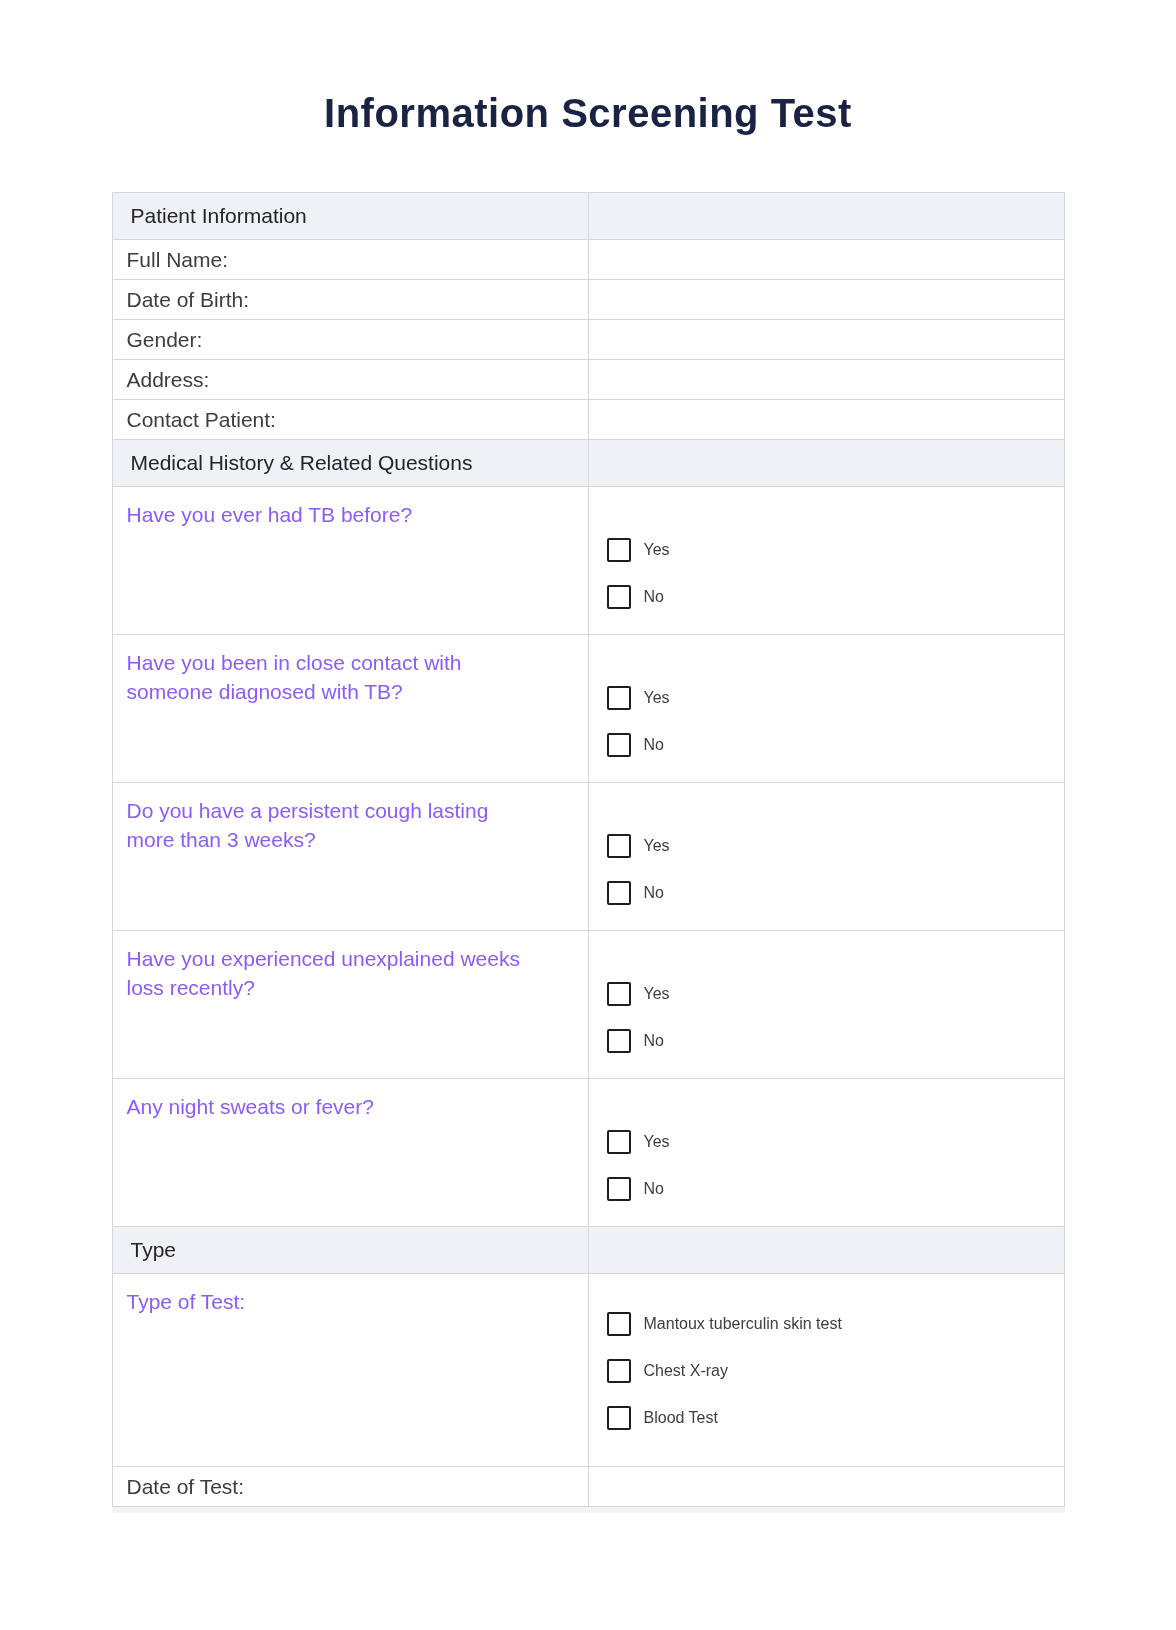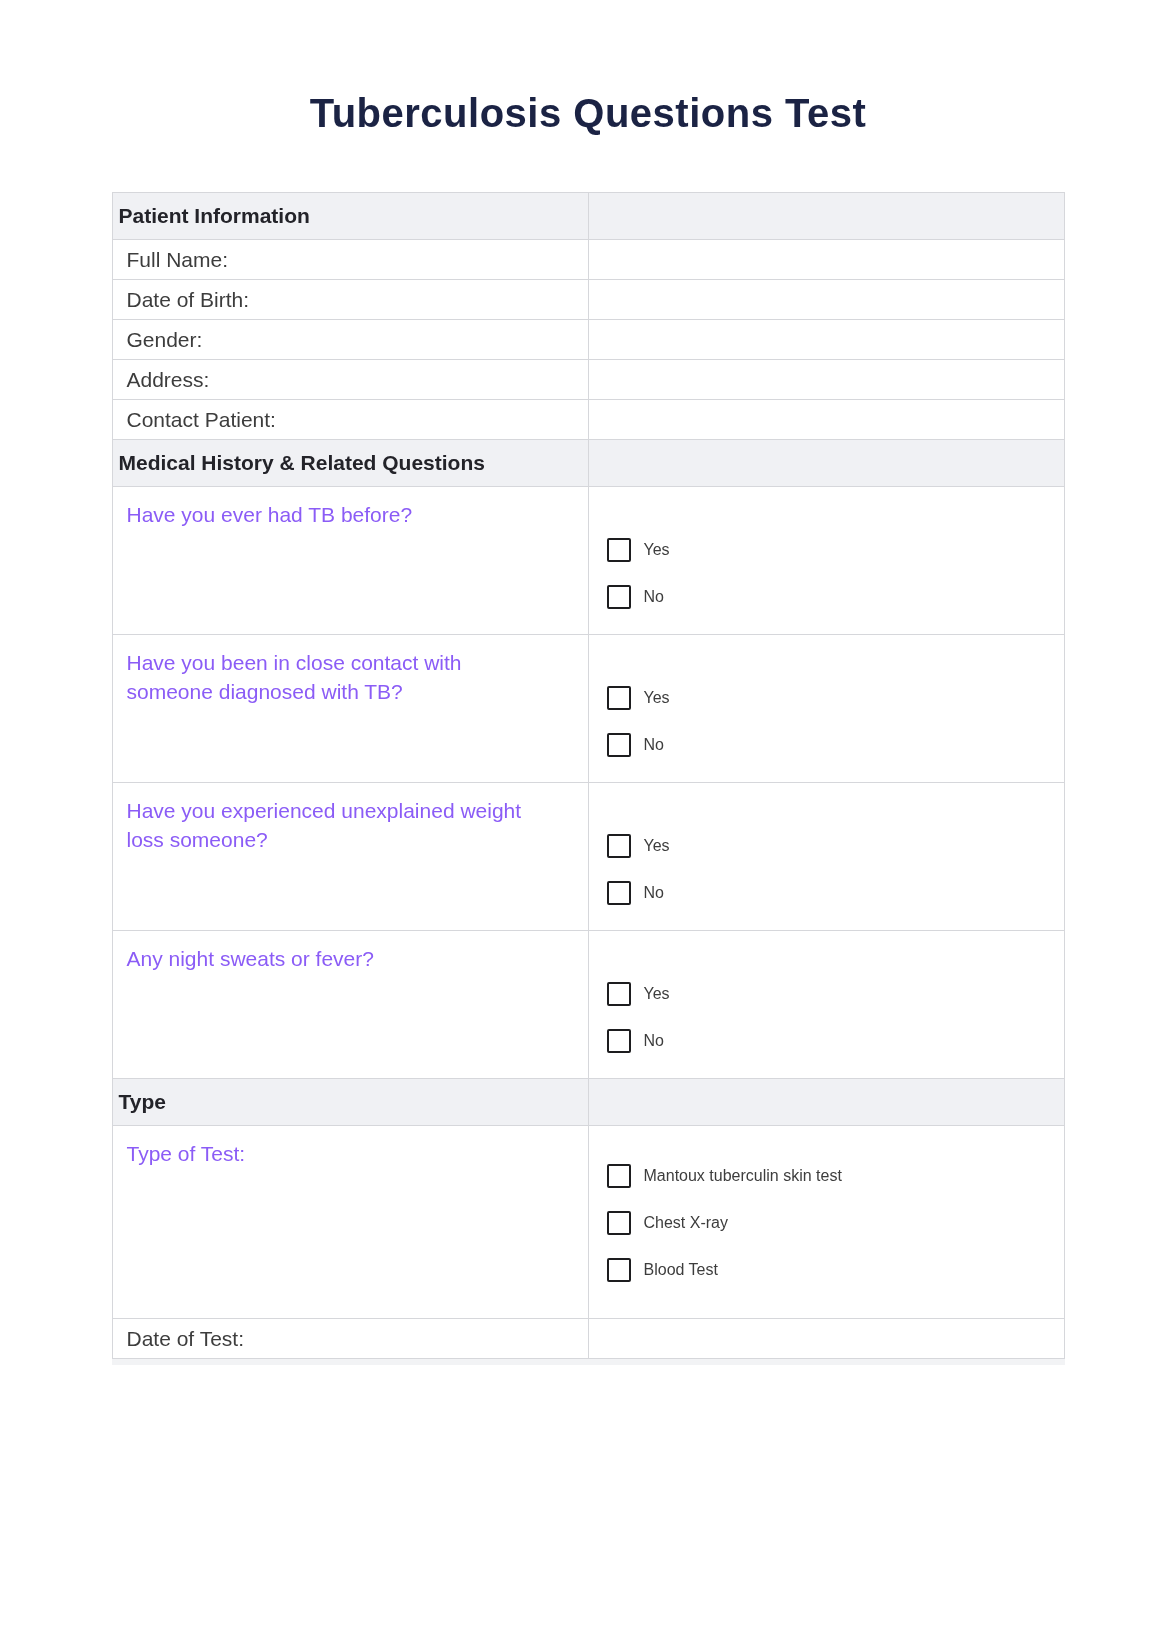--- a/index.html
+++ b/index.html
@@ -40,23 +40,23 @@
     font-size:21px;
     color:#3d3d3d;
   }
   
   tr.sec td {
     height:47px;
     background:#f0f1f4;
     vertical-align:middle;
   }
   tr.sec td.sec-label {
-    font-weight:bold;
+    font-weight:normal;
     color:#232329;
-    padding-left:6px;
+    padding-left:18px;
   }
   tr.sec td.sec-empty { border-left-color:#fafbfc; }
   
   tr.info td { height:40px; vertical-align:middle; }
   tr.info td.label { padding-left:14px; }
   
   tr.q td { height:148px; }
   tr.type td { height:193px; }
   td.qcell { padding:14px 20px 0 14px; }
   .qtext {
@@ -92,21 +92,21 @@
   .table-after {
     height:6px;
     background:#f2f3f5;
   }
 </style>
 </head>
 <body>
 
 <div class="page">
 
-  <h1 class="doc-title">Tuberculosis Questions Test</h1>
+  <h1 class="doc-title">Information Screening Test</h1>
 
   <div class="table-wrap">
     <table class="form-table">
       <colgroup>
           <col class="c1">
           <col class="c2">
         </colgroup>
       <tbody>
 
         <tr class="sec">
@@ -169,24 +169,41 @@
                 <span class="optlabel">Yes</span>
               </div>
               <div class="opt">
                 <span class="box"></span>
                 <span class="optlabel">No</span>
               </div>
             </div>
           </td>
         </tr>
 
-
-        <tr class="q">
-          <td class="qcell">
-            <div class="qtext">Have you experienced unexplained weight loss someone?</div>
+        <tr class="q">
+          <td class="qcell">
+            <div class="qtext">Do you have a persistent cough lasting more than 3 weeks?</div>
+          </td>
+          <td class="opts">
+            <div class="optwrap">
+              <div class="opt">
+                <span class="box"></span>
+                <span class="optlabel">Yes</span>
+              </div>
+              <div class="opt">
+                <span class="box"></span>
+                <span class="optlabel">No</span>
+              </div>
+            </div>
+          </td>
+        </tr>
+
+        <tr class="q">
+          <td class="qcell">
+            <div class="qtext">Have you experienced unexplained weeks loss recently?</div>
           </td>
           <td class="opts">
             <div class="optwrap">
               <div class="opt">
                 <span class="box"></span>
                 <span class="optlabel">Yes</span>
               </div>
               <div class="opt">
                 <span class="box"></span>
                 <span class="optlabel">No</span>

